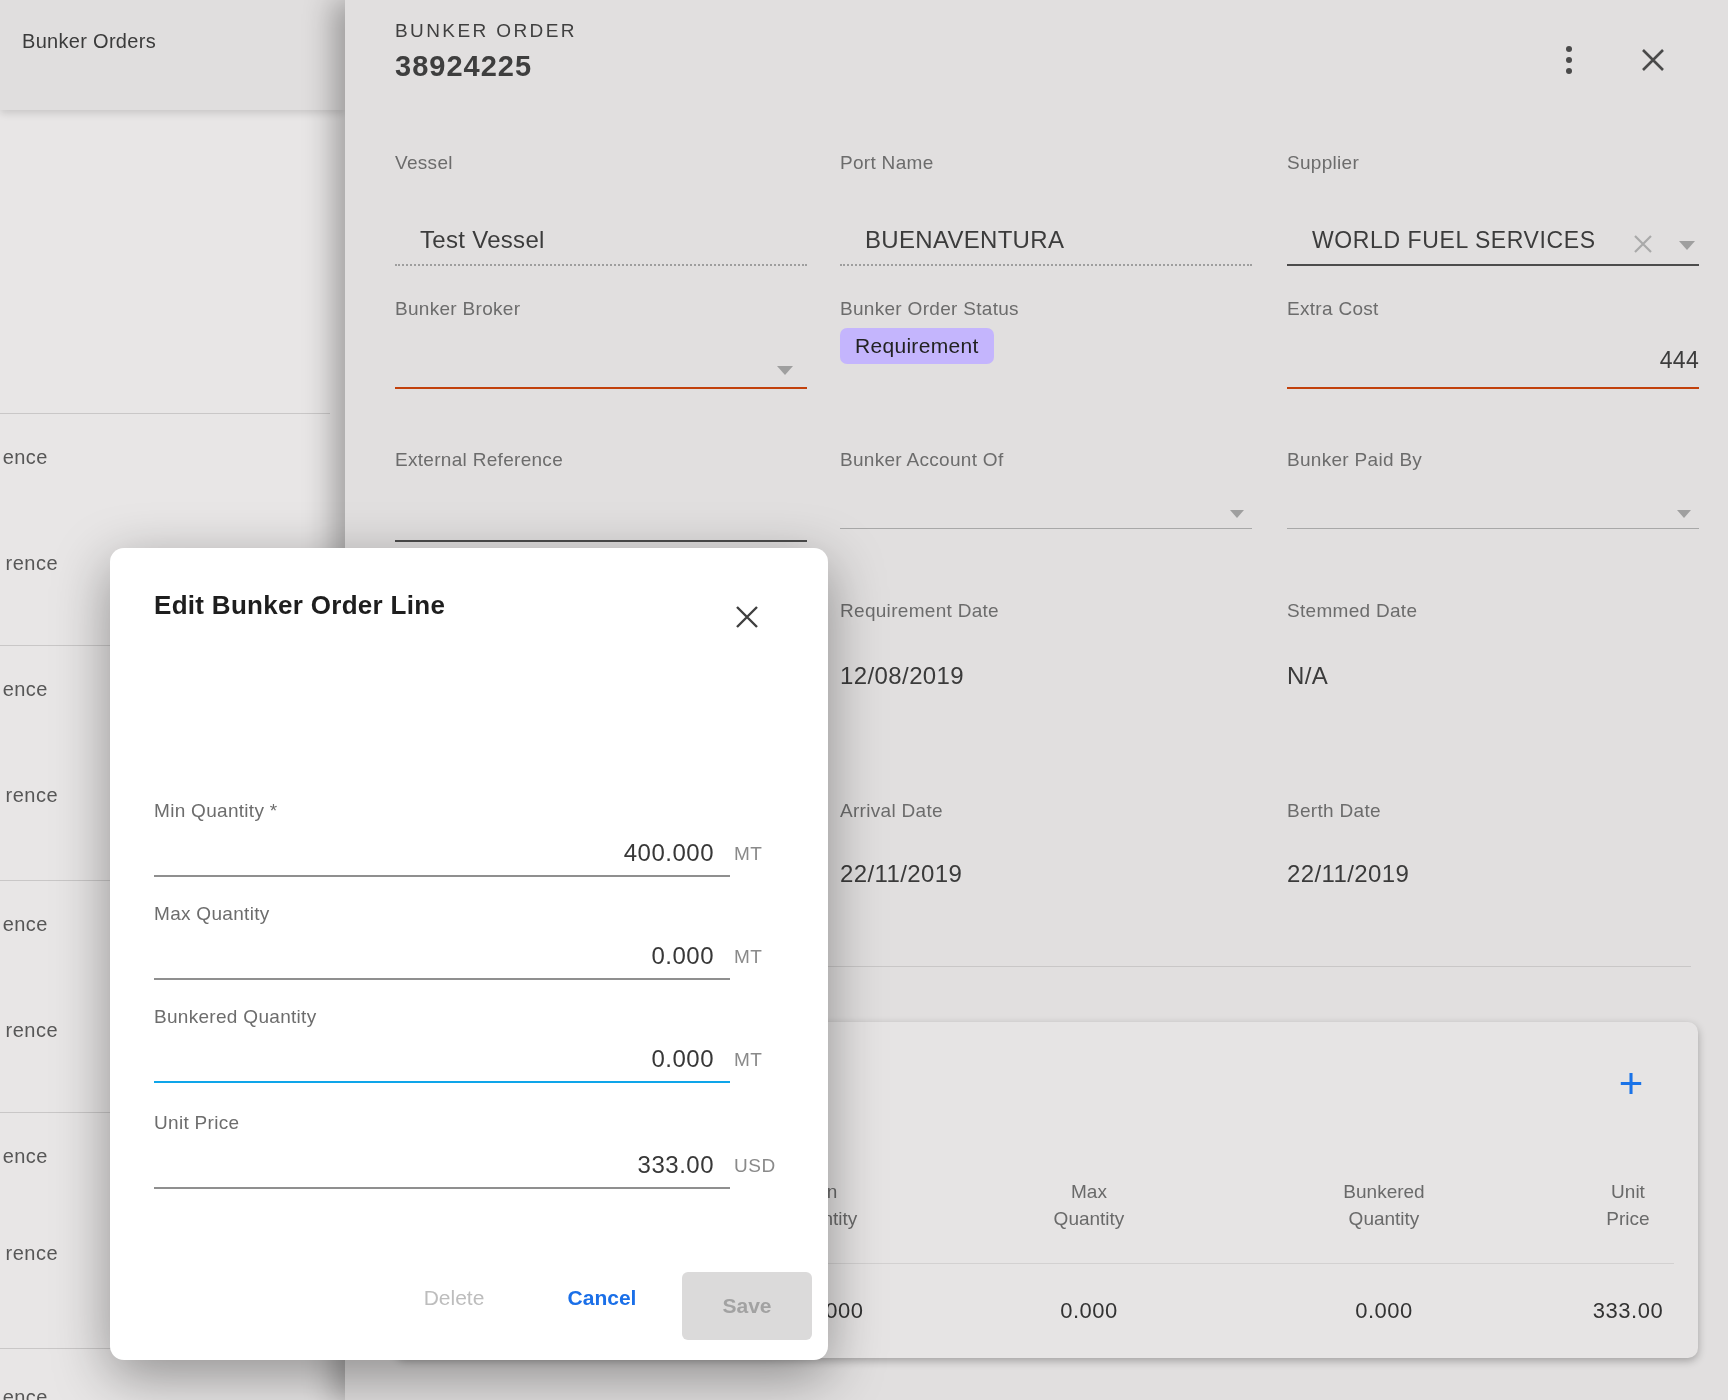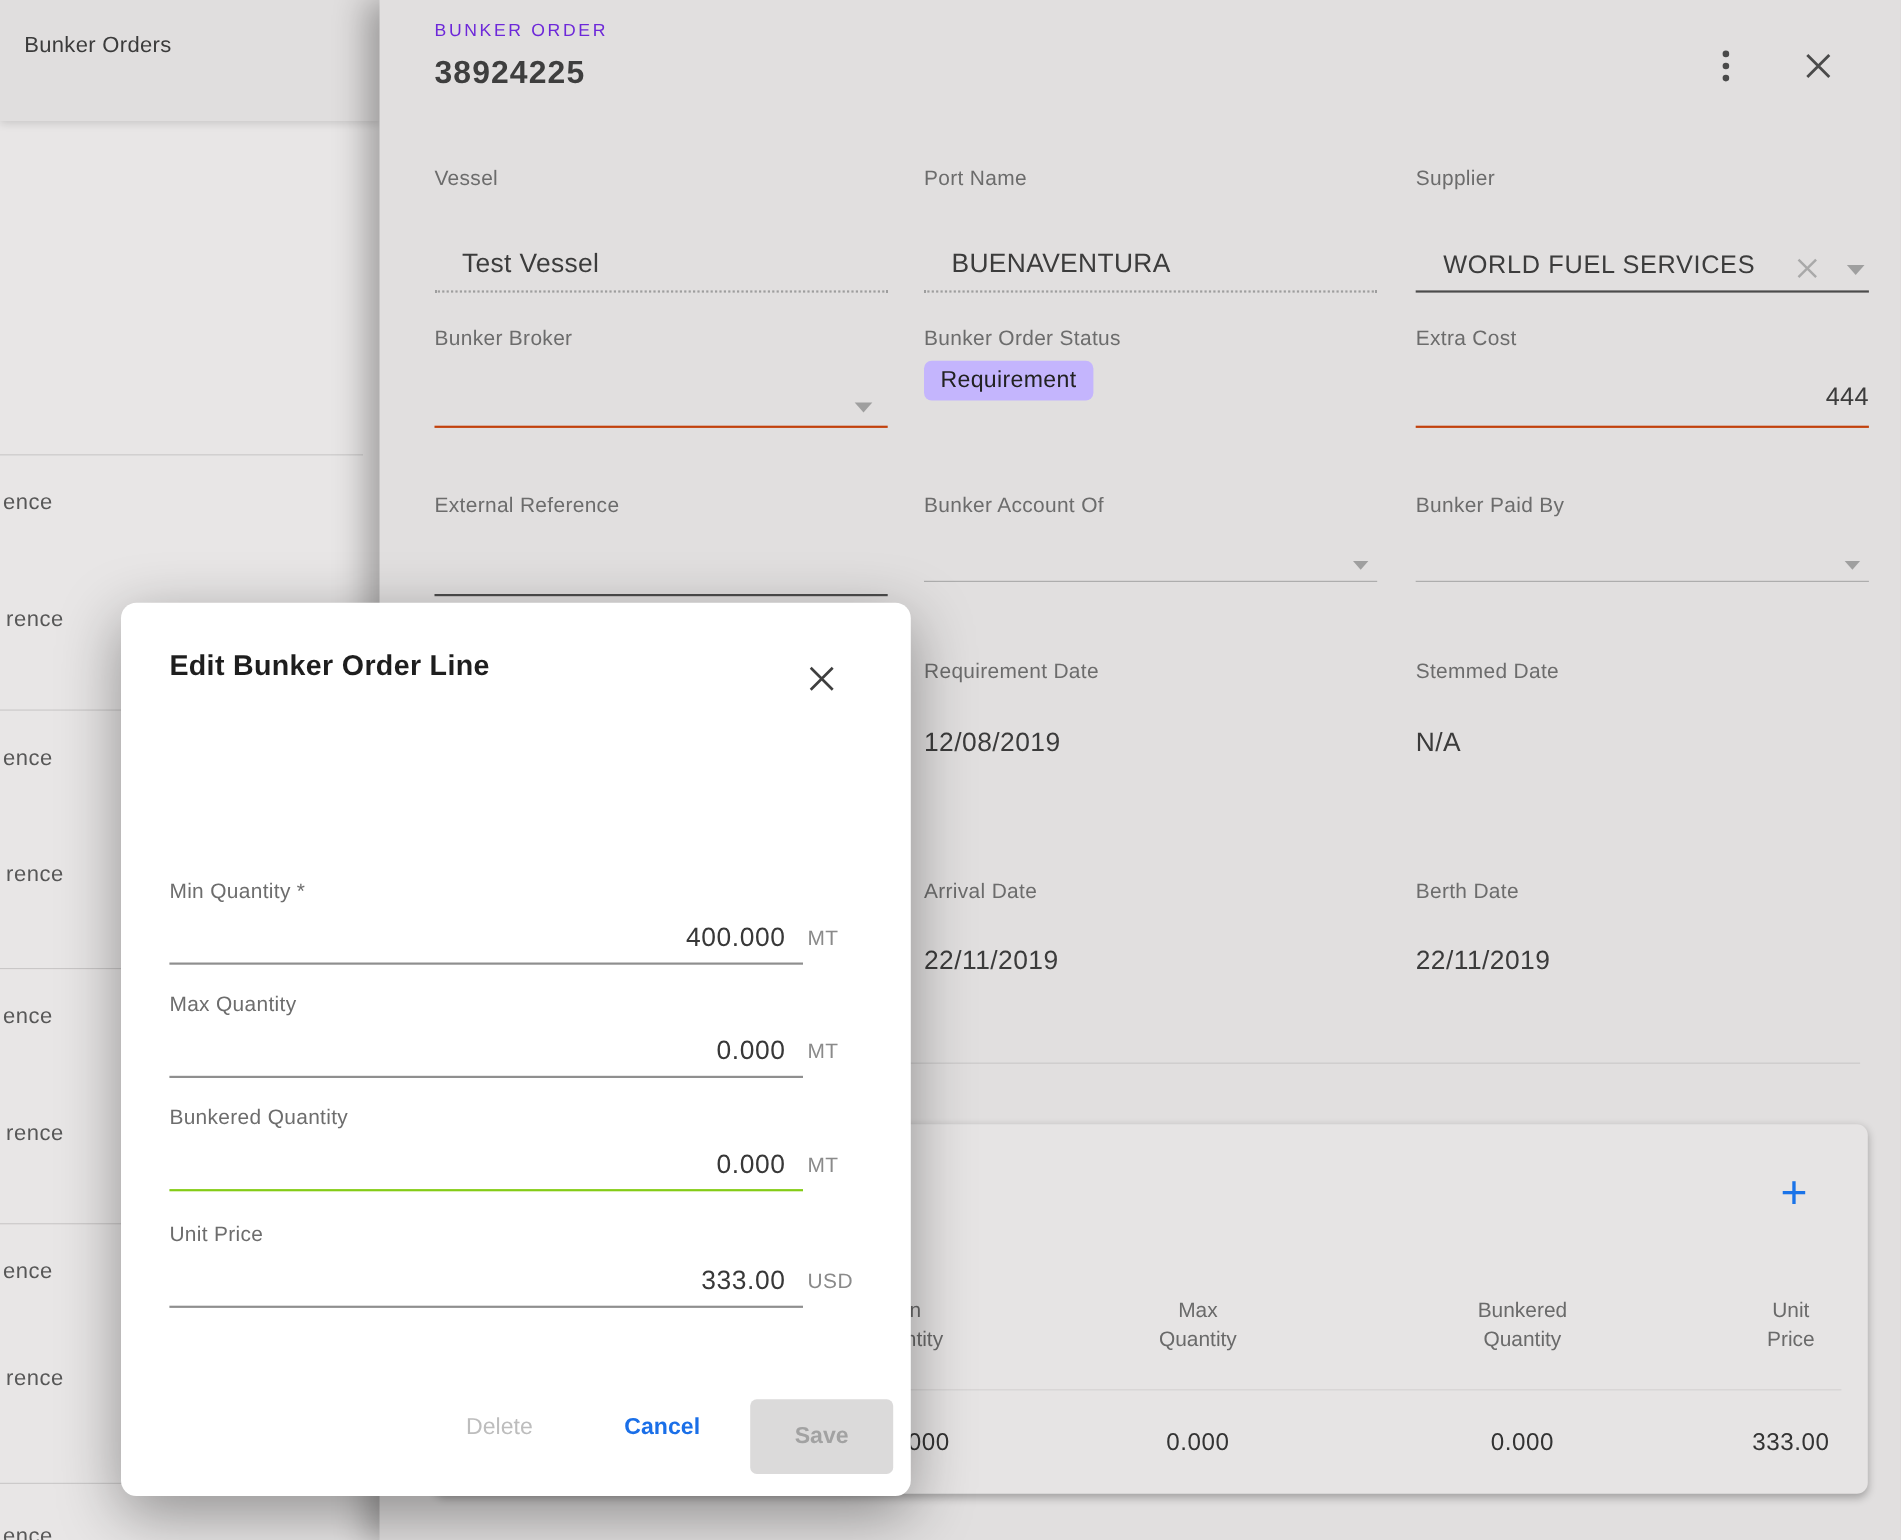--- a/index.html
+++ b/index.html
@@ -13,21 +13,21 @@
   .left-title { position:absolute; left:22px; top:30px; font-size:20px; color:#3b3b3b; letter-spacing:0.3px; }
   .list-row { position:absolute; left:0; width:330px; height:232px; border-top:1px solid #c9c7c7; }
   .frag { position:absolute; left:0; text-align:right; overflow:hidden; white-space:nowrap;
           font-size:20px; color:#575757; letter-spacing:0.5px; }
   .frag.a { width:48px; top:32px; }
   .frag.b { width:58px; top:138px; }
 
   
   .order-panel { position:absolute; left:345px; top:0; width:1383px; height:1400px; background:#e1dfdf;
                  box-shadow:-12px 0 28px rgba(0,0,0,0.30); z-index:2; }
-  .op-title { position:absolute; left:50px; top:20px; font-size:16px; letter-spacing:2.4px; color:#6d28d9; }
+  .op-title { position:absolute; left:50px; top:20px; font-size:19px; letter-spacing:2.4px; color:#404040; }
   .op-id { position:absolute; left:50px; top:50px; font-size:29px; font-weight:bold; color:#3e3e3e; letter-spacing:1px; }
   .kebab { position:absolute; left:1206px; top:40px; width:36px; height:40px; display:flex; flex-direction:column;
            align-items:center; justify-content:center; gap:5px; cursor:pointer; }
   .kebab i { width:6px; height:6px; border-radius:50%; background:#4a4a4a; }
   .xicon { position:absolute; width:36px; height:36px; cursor:pointer; }
   .xicon svg { width:100%; height:100%; }
   .op-close { left:1290px; top:42px; }
 
   .field { position:absolute; width:412px; }
   .field .lbl { position:absolute; left:0; top:0; font-size:19px; color:#6c6c6c; letter-spacing:0.3px; }
@@ -220,21 +220,21 @@
     <span class="num">400.000</span>
     <span class="suffix">MT</span>
   </div>
 
   <div class="mfield" style="top:355px; height:77px; border-bottom:2px solid #8f8f8f;">
     <span class="lbl">Max Quantity</span>
     <span class="num">0.000</span>
     <span class="suffix">MT</span>
   </div>
 
-  <div class="mfield" style="top:458px; height:77px; border-bottom:2px solid #84cc16;">
+  <div class="mfield" style="top:458px; height:77px; border-bottom:2px solid #0ea5e9;">
     <span class="lbl">Bunkered Quantity</span>
     <span class="num">0.000</span>
     <span class="suffix">MT</span>
   </div>
 
   <div class="mfield" style="top:564px; height:77px; border-bottom:2px solid #8f8f8f;">
     <span class="lbl">Unit Price</span>
     <span class="num">333.00</span>
     <span class="suffix">USD</span>
   </div>

